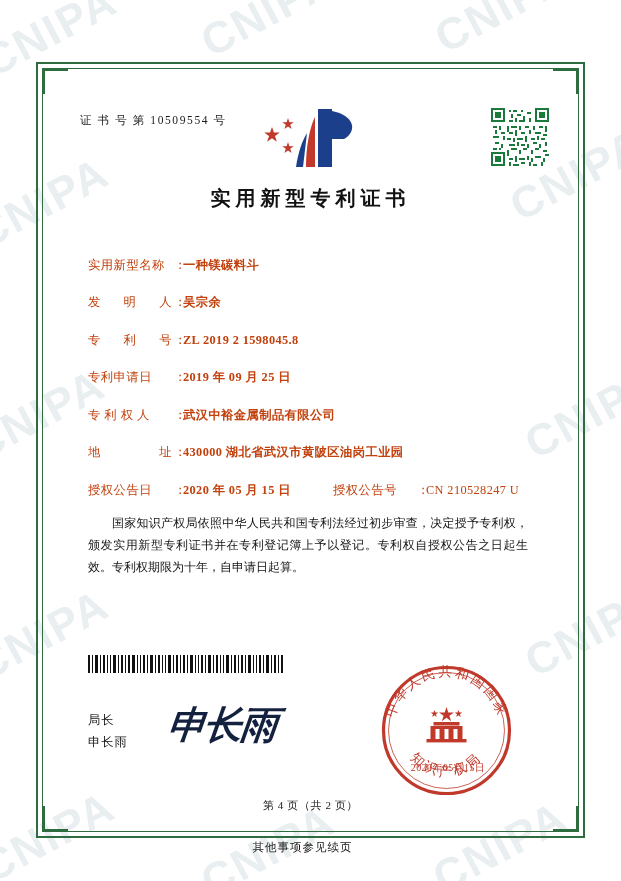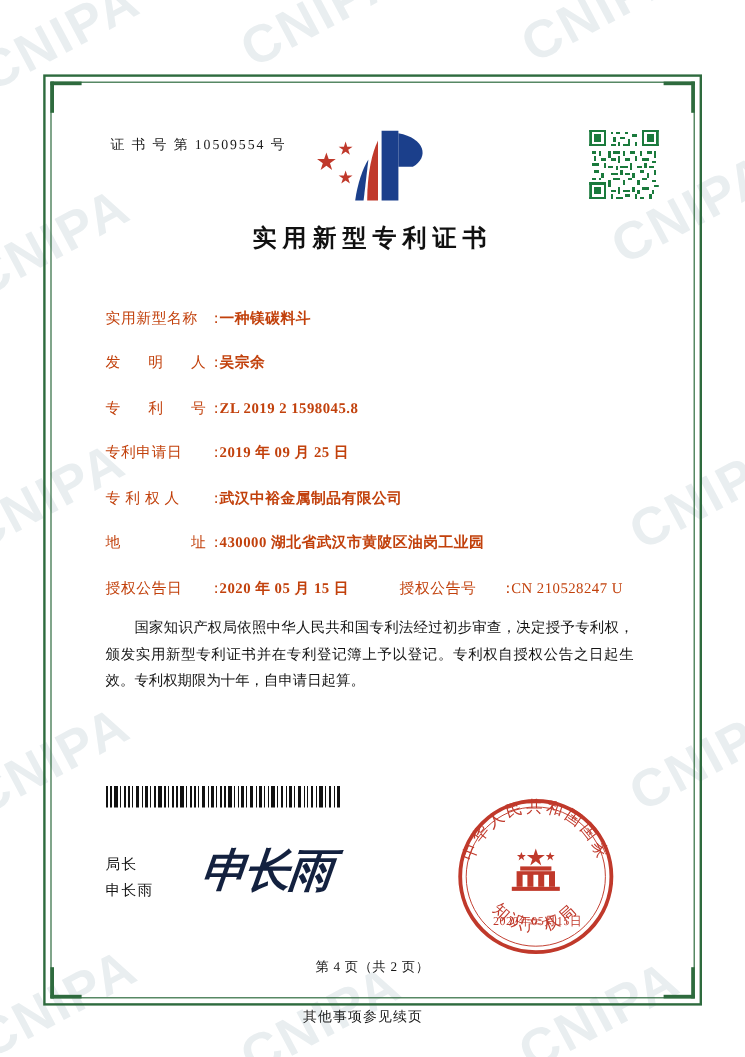--- a/index.html
+++ b/index.html
@@ -71,21 +71,20 @@
 
   
   .cert-no {
     position: absolute;
     left: 80px;
     top: 113px;
     font-size: 11.5px;
     color: #1a1a1a;
     letter-spacing: 1.6px;
     font-family: "Liberation Serif", serif;
-    margin-left: 12px;
   }
 
   
   #logo {
     position: absolute;
     left: 258px;
     top: 105px;
     width: 110px;
     height: 68px;
   }

